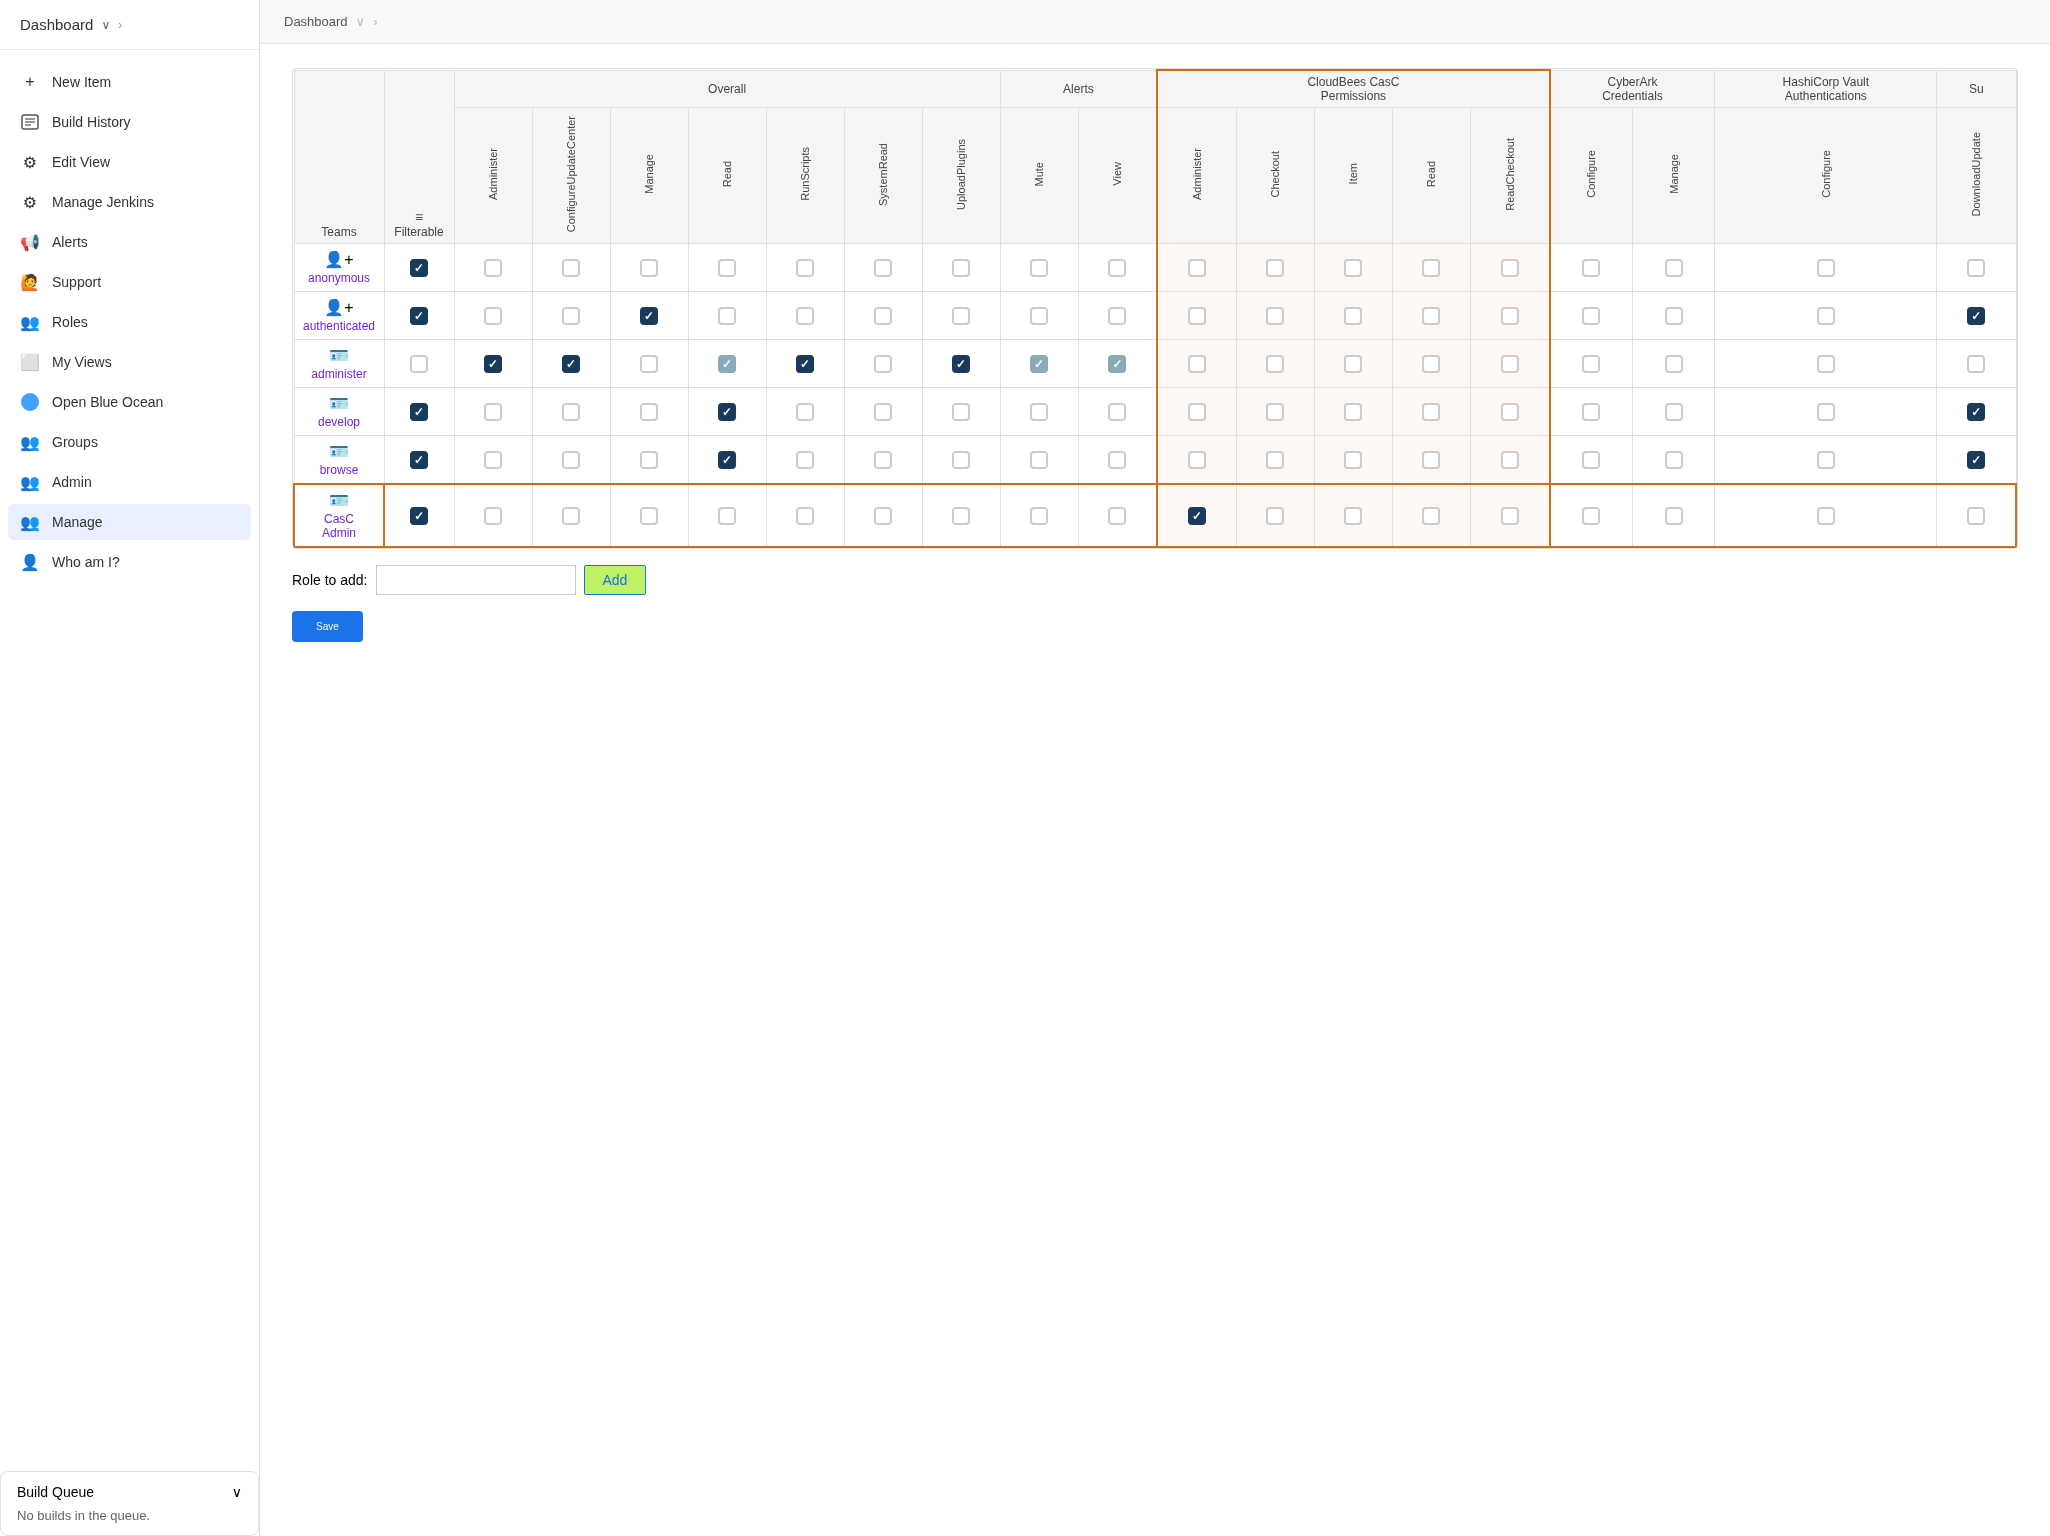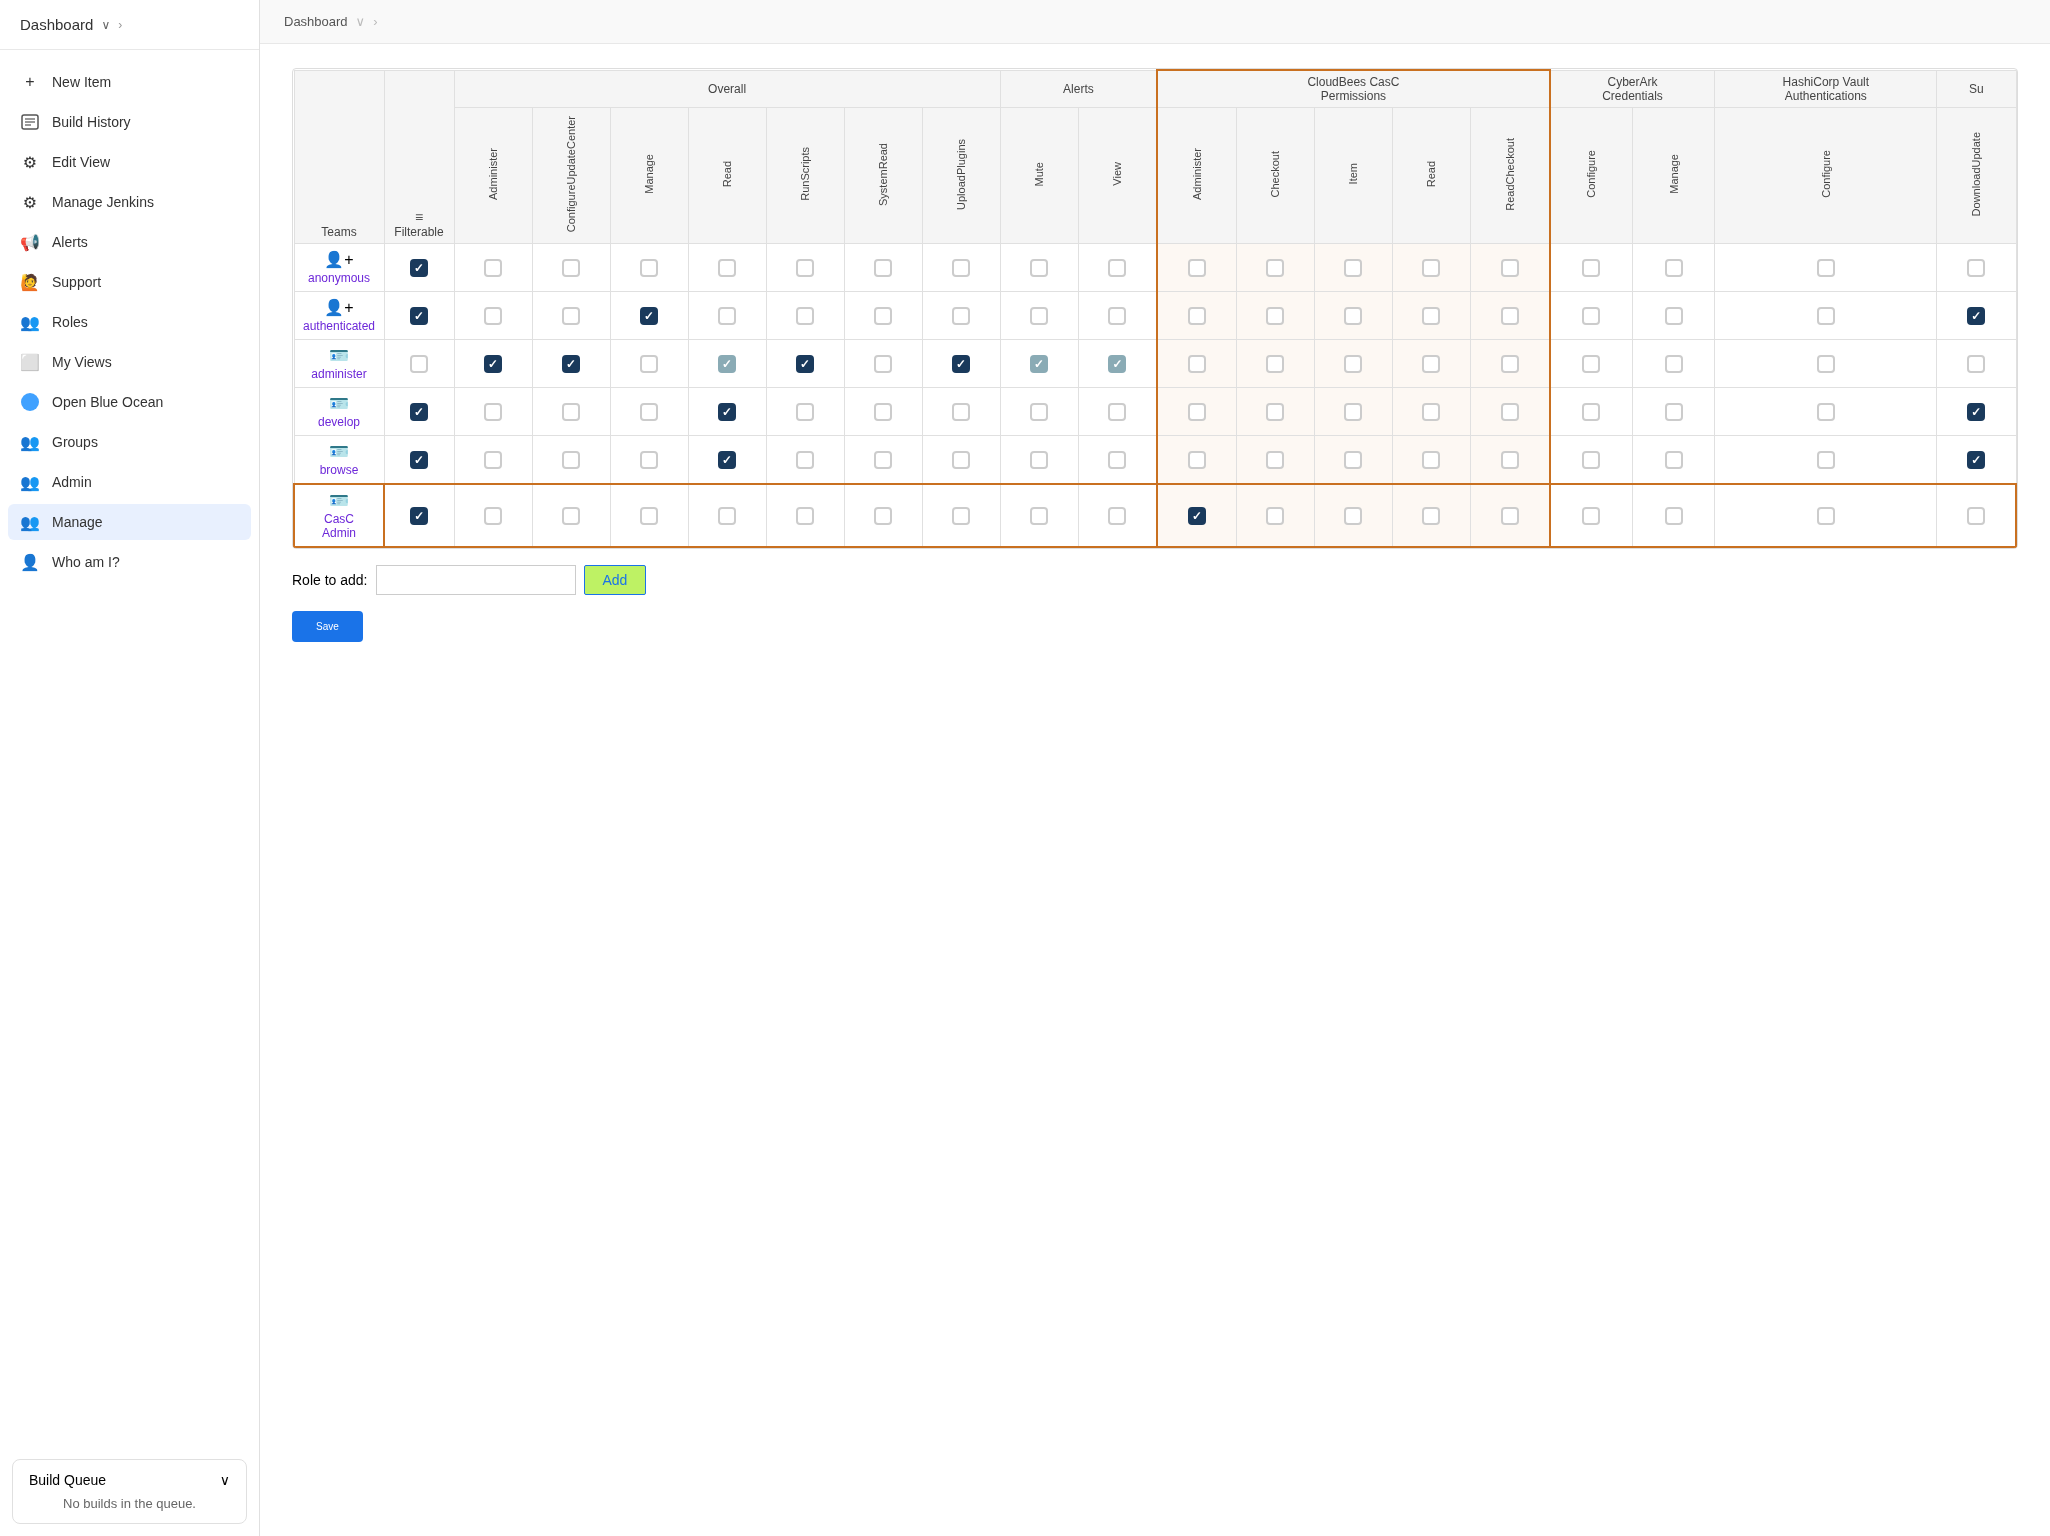--- a/index.html
+++ b/index.html
@@ -10,21 +10,21 @@
     .sidebar-header { padding: 16px 20px; border-bottom: 1px solid #e8e8e8; display: flex; align-items: center; gap: 8px; font-size: 15px; color: #333; cursor: pointer; }
     .sidebar-header .chevron { font-size: 12px; color: #666; }
     .sidebar-header .arrow { font-size: 12px; color: #999; }
     .sidebar-nav { padding: 12px 0; flex: 1; }
     .nav-item { display: flex; align-items: center; gap: 12px; padding: 10px 20px; cursor: pointer; color: #333; font-size: 14px; border-radius: 0; }
     .nav-item.active { background: #e8f0fe; font-weight: 500; }
     .nav-item .icon { width: 20px; height: 20px; display: flex; align-items: center; justify-content: center; font-size: 16px; flex-shrink: 0; }
     .nav-item .nav-label { flex: 1; }
 
     
-    .build-queue { margin: 12px; border: 1px solid #e0e0e0; border-radius: 8px; padding: 12px 16px; background: #fff; text-align: center; }
+    .build-queue { margin: 0; border: 1px solid #e0e0e0; border-radius: 8px; padding: 12px 16px; background: #fff; }
     .build-queue-header { display: flex; justify-content: space-between; align-items: center; font-size: 14px; font-weight: 500; margin-bottom: 8px; cursor: pointer; }
     .build-queue-body { font-size: 13px; color: #666; }
 
     
     .main { flex: 1; overflow: auto; background: #fff; }
     .breadcrumb-bar { padding: 14px 24px; border-bottom: 1px solid #e8e8e8; display: flex; align-items: center; gap: 8px; font-size: 13px; color: #555; background: #f9f9f9; }
     .breadcrumb-sep { color: #bbb; }
     .main-content { padding: 24px 32px; }
     .page-title { font-size: 24px; font-weight: 700; color: #222; margin-bottom: 24px; }
 

